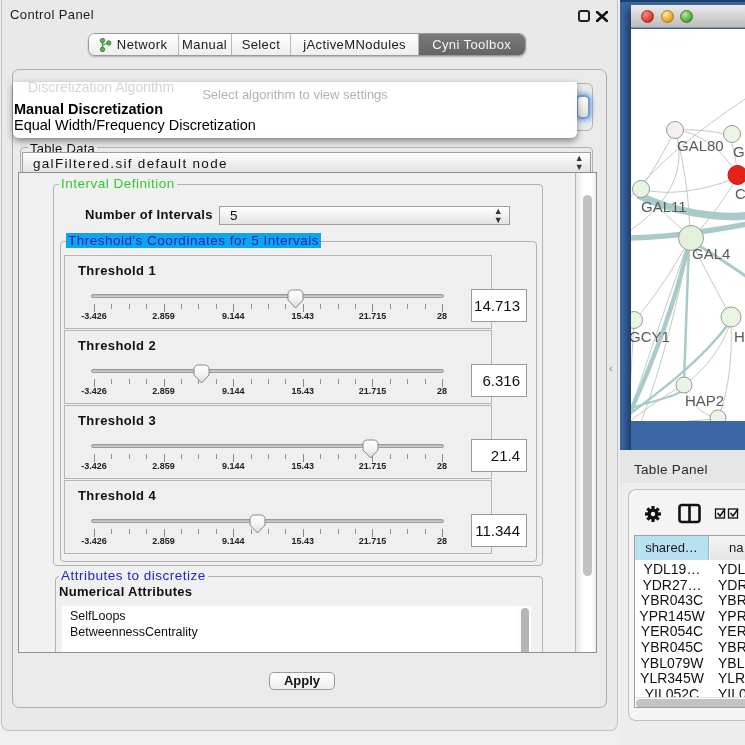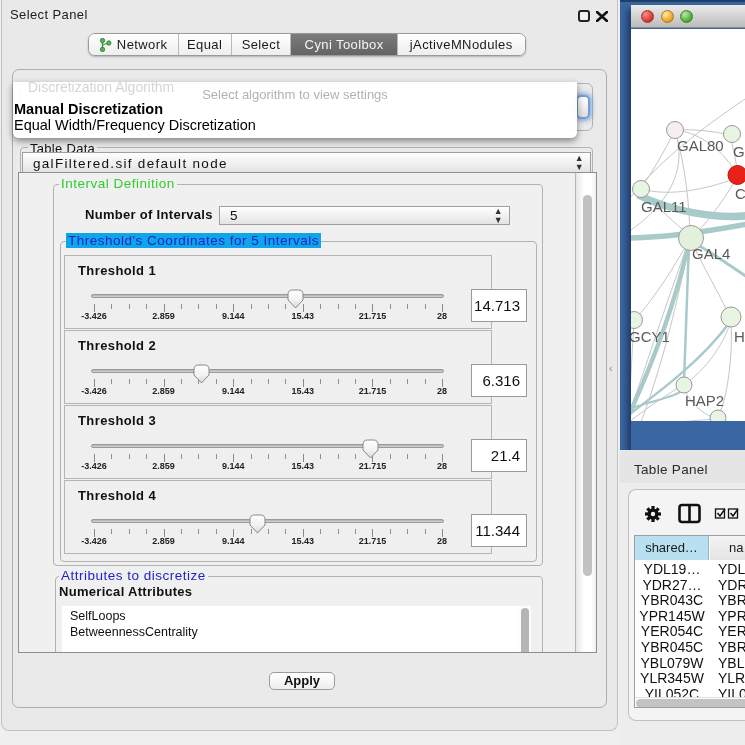--- a/index.html
+++ b/index.html
@@ -106,42 +106,42 @@
 #hscroll { position:absolute; left:0px; top:161px; width:112px; height:11px; background:#fdfdfd; border-top:1px solid #e0e0e0; }
 #hthumb { position:absolute; left:1px; top:1px; width:130px; height:9px; background:#c3c3c3; border-radius:5px; }
 
 
 #tbIcons { position:absolute; left:0; top:0; width:117px; height:45px; }
 </style>
 </head>
 <body>
 
 <div class="abs" id="cp">
-  <div class="abs" id="cptitle">Select Panel</div>
+  <div class="abs" id="cptitle">Control Panel</div>
   <div class="abs" id="icoFloat"></div>
   <svg class="abs" id="icoClose" style="left:594px; top:11px;" width="12" height="11" viewBox="0 0 12 11">
     <path d="M1,1 L11,10 M11,1 L1,10" stroke="#111" stroke-width="2.6" stroke-linecap="round"></path>
   </svg>
 
   <div class="abs" id="inner"></div>
 
   <div class="abs tabstrip" id="topTabs">
     <div class="tab" style="width:89.5px;">
       <svg width="13" height="14" viewBox="0 0 13 14" style="margin-right:5px;">
         <line x1="3.5" y1="3" x2="3.5" y2="11" stroke="#4a8f4a" stroke-width="1.4"></line>
         <line x1="3.5" y1="7" x2="9" y2="5" stroke="#4a8f4a" stroke-width="1.2"></line>
         <circle cx="3.5" cy="2.5" r="2.2" fill="#57b357" stroke="#2f7a2f" stroke-width="0.8"></circle>
         <circle cx="3.5" cy="11.5" r="2.2" fill="#57b357" stroke="#2f7a2f" stroke-width="0.8"></circle>
         <circle cx="9.8" cy="5" r="2.2" fill="#57b357" stroke="#2f7a2f" stroke-width="0.8"></circle>
       </svg>
       Network</div>
-    <div class="tab" style="width:53px;">Equal</div>
+    <div class="tab" style="width:53px;">Manual</div>
     <div class="tab" style="width:60px;">Select</div>
+    <div class="tab" style="width:128px;">jActiveMNodules</div>
     <div class="tab sel" style="width:107px;">Cyni Toolbox</div>
-    <div class="tab" style="width:128px;">jActiveMNodules</div>
   </div>
 
   <div class="group" style="left:18px; top:83px; width:573px; height:48px; border-radius:6px;"></div>
   <div class="abs" style="left:574px; top:95px; width:14px; height:24px; border:2px solid #6f9fd8; border-radius:5px; box-shadow:0 0 4px 2px rgba(90,140,210,0.65); background:linear-gradient(#fff,#ddd);"></div>
 
   <div class="group" style="left:18px; top:147px; width:573px; height:34px; border-radius:4px;"></div>
   <div class="lbl" style="left:26px; top:141px; background:#eaeaea; padding:0 2px;">Table Data</div>
   <div class="combo" style="left:20px; top:152px; width:569px; height:21px;">
     <div class="txt">galFiltered.sif default node</div>
     <div class="arr">▲<br>▼</div>

